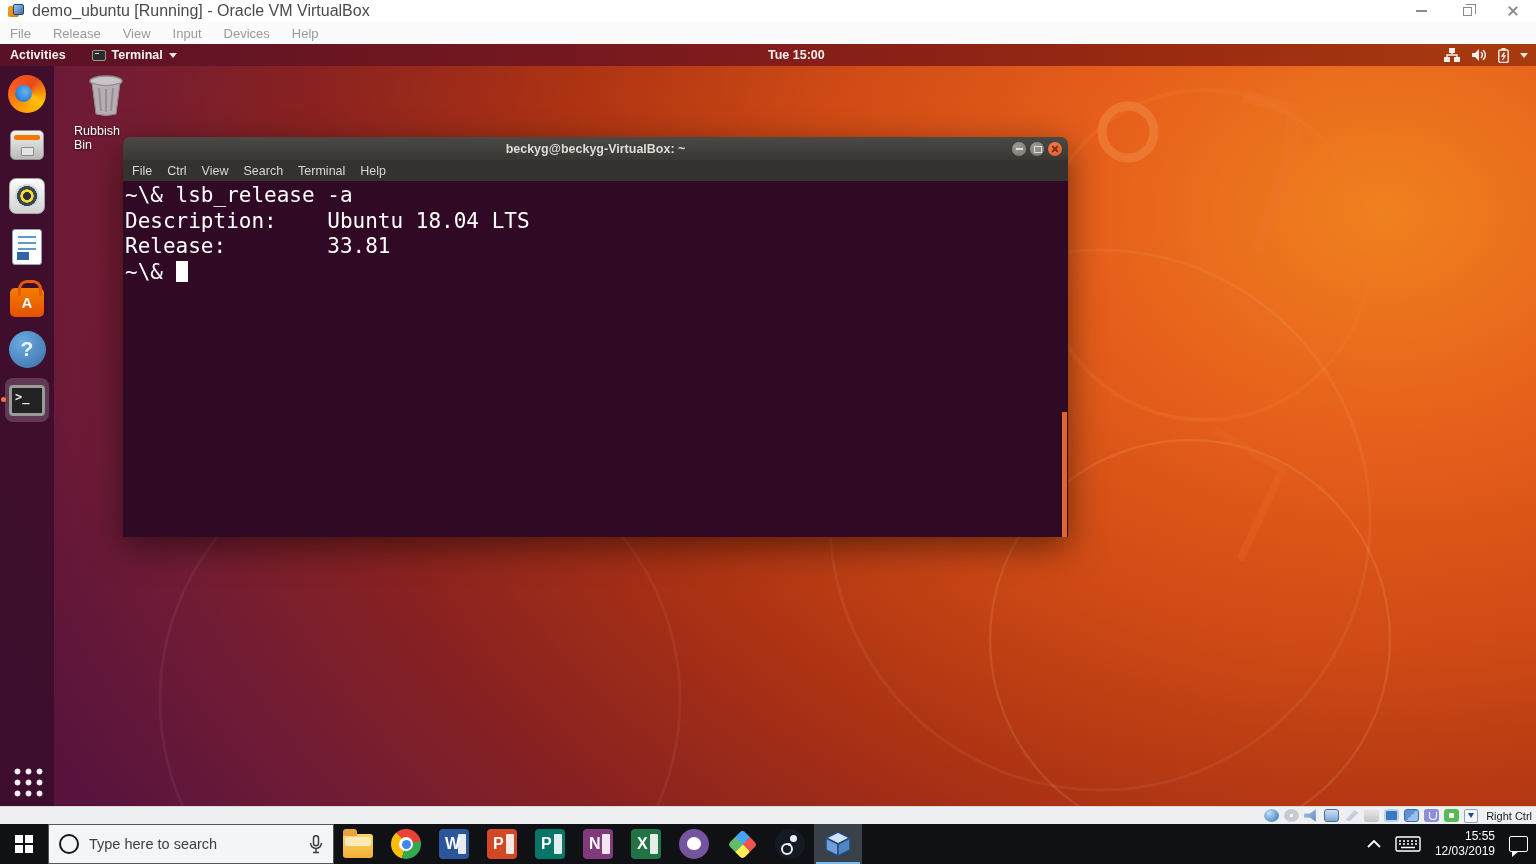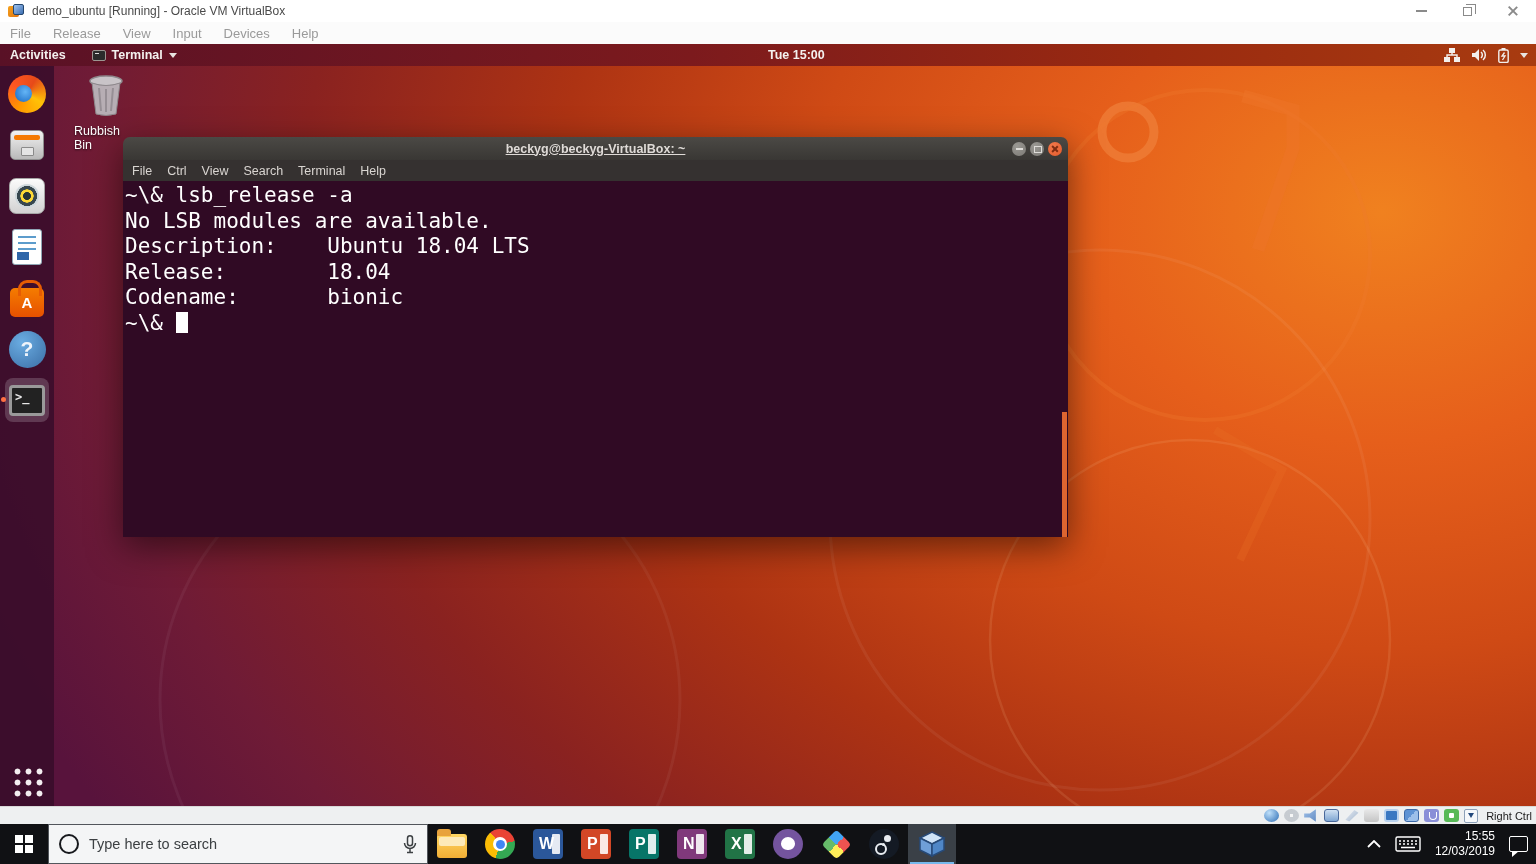--- a/index.html
+++ b/index.html
@@ -3,21 +3,21 @@
 <meta charset="utf-8">
 <style>
   * { margin:0; padding:0; box-sizing:border-box; }
   html,body { width:1536px; height:864px; overflow:hidden; font-family:"Liberation Sans",sans-serif; background:#000; }
 
   
   #host-titlebar { position:absolute; left:0; top:0; width:1536px; height:22px; background:#ffffff; display:flex; align-items:center; }
   .host-ico { width:16px; height:14px; margin:0 8px 0 8px; position:relative; }
   .host-ico .c1 { position:absolute; left:0; top:2px; width:11px; height:11px; background:linear-gradient(135deg,#f6a21d,#e07412); border-radius:2px; }
   .host-ico .c2 { position:absolute; left:5px; top:0; width:11px; height:11px; background:linear-gradient(135deg,#9fc3ef,#3e6fb2); border-radius:2px; border:1px solid #24466e; }
-  #host-title { font-size:12px; color:#4a4a4a; }
+  #host-title { font-size:16px; color:#4a4a4a; }
   #host-controls { margin-left:auto; display:flex; height:22px; }
   .hbtn { width:46px; height:22px; display:flex; align-items:center; justify-content:center; }
   .glyph-min { width:11px; height:2px; background:#8a8a8a; }
   .glyph-restore { width:9px; height:9px; border:1.4px solid #8a8a8a; position:relative; background:#fff; }
   .glyph-restore::before { content:""; position:absolute; left:2px; top:-4px; width:9px; height:9px; border:1.4px solid #8a8a8a; border-bottom:none; border-left:none; }
   .glyph-close { position:relative; width:12px; height:12px; }
   .glyph-close::before,.glyph-close::after { content:""; position:absolute; left:5px; top:0; width:1.6px; height:12px; background:#8a8a8a; }
   .glyph-close::before { transform:rotate(45deg); } .glyph-close::after { transform:rotate(-45deg); }
 
   #host-menubar { position:absolute; left:0; top:22px; width:1536px; height:22px; background:#fbfbfb; display:flex; align-items:center; gap:22px; padding-left:10px; }
@@ -63,21 +63,21 @@
   .ic-help { width:37px; height:37px; border-radius:50%; background:radial-gradient(circle at 35% 30%,#6aace2,#3b6ea5); color:#eef4fb; font-size:21px; font-weight:bold; display:flex; align-items:center; justify-content:center; }
   .ic-term { width:36px; height:31px; background:#222; border:3px solid #9a9a9a; border-radius:4px; color:#e8e8e8; font:bold 12px "DejaVu Sans Mono",monospace; padding:2px 0 0 3px; }
 
   
   #trash { position:absolute; left:74px; top:30px; width:64px; display:flex; flex-direction:column; align-items:center; gap:8px; }
   #trash-label { font-size:12.5px; color:#fff; text-shadow:0 1px 2px rgba(0,0,0,.65); }
 
   
   #terminal { position:absolute; left:123px; top:93px; width:945px; height:400px; border-radius:8px 8px 0 0; box-shadow:0 10px 34px rgba(0,0,0,.5); }
   #t-titlebar { height:23px; background:linear-gradient(#4b4945,#393734); border-radius:7px 7px 0 0; position:relative; display:flex; align-items:center; justify-content:center; }
-  #t-title { font-size:12.5px; font-weight:bold; color:#dfdbd7;text-decoration:underline; }
+  #t-title { font-size:12.5px; font-weight:bold; color:#dfdbd7; }
   #t-buttons { position:absolute; right:6px; top:4.5px; display:flex; gap:4px; }
   .tbtn { width:14px; height:14px; border-radius:50%; position:relative; }
   .tbtn.mn,.tbtn.mx { background:radial-gradient(circle at 35% 30%,#9b9994,#7b7974); }
   .tbtn.mn::before { content:""; position:absolute; left:3.5px; top:6.5px; width:7px; height:1.6px; background:#dedcd8; }
   .tbtn.mx::before { content:""; position:absolute; left:4px; top:4px; width:5.5px; height:5.5px; border:1.4px solid #dedcd8; }
   .tbtn.cl { background:radial-gradient(circle at 35% 30%,#f4794b,#e25a2b); }
   .tbtn.cl::before,.tbtn.cl::after { content:""; position:absolute; left:6.3px; top:3.2px; width:1.7px; height:8px; background:#7e2d12; }
   .tbtn.cl::before { transform:rotate(45deg); } .tbtn.cl::after { transform:rotate(-45deg); }
   #t-menubar { height:21px; background:#353130; display:flex; align-items:center; gap:15px; padding-left:9px; }
   #t-menubar span { font-size:12.5px; color:#d9d5d1; }
@@ -105,21 +105,21 @@
   .st-menu i { width:0; height:0; border-left:3.5px solid transparent; border-right:3.5px solid transparent; border-top:5px solid #23497c; }
   #host-hint { font-size:11px; color:#1c1c1c; margin-left:3px; }
 
   
   #taskbar { position:absolute; left:0; top:824px; width:1536px; height:40px; background:#101114; display:flex; align-items:stretch; }
   .tb-item { width:48px; display:flex; align-items:center; justify-content:center; position:relative; }
   .tb-item.active { background:#3a4047; }
   .tb-item.active::after { content:""; position:absolute; left:2px; right:2px; bottom:0; height:2.5px; background:#76b9ed; }
   .win-logo { display:grid; grid-template-columns:8px 8px; grid-template-rows:8px 8px; gap:1.5px; }
   .win-logo i { background:#fefefe; }
-  #search-box { width:380px; background:#f4f5f6; border:1px solid #52565c; display:flex; align-items:center; gap:10px; padding:0 10px; }
+  #search-box { width:286px; background:#f4f5f6; border:1px solid #52565c; display:flex; align-items:center; gap:10px; padding:0 10px; }
   #cortana-ring { width:20px; height:20px; border:2.6px solid #16181c; border-radius:50%; flex:none; }
   #search-input { flex:1; border:none; outline:none; background:transparent; font-size:14.5px; color:#202124; font-family:"Liberation Sans",sans-serif; }
   #search-input::placeholder { color:#3c4043; }
 
   .ic-folder { width:30px; height:24px; background:linear-gradient(#ffd763,#f2ae35); border-radius:3px; position:relative; margin-top:3px; }
   .ic-folder::before { content:""; position:absolute; top:-5px; left:0; width:14px; height:7px; background:#e8a33d; border-radius:3px 3px 0 0; }
   .ic-folder::after { content:""; position:absolute; left:2px; top:3px; right:2px; height:9px; background:#fdeab9; border-radius:2px; }
   .ic-chrome { width:30px; height:30px; border-radius:50%; background:conic-gradient(from -40deg,#ea4335 0 33%,#34a853 0 66%,#fbbc05 0); position:relative; }
   .ic-chrome::before { content:""; position:absolute; left:8px; top:8px; width:14px; height:14px; border-radius:50%; background:#fff; }
   .ic-chrome::after { content:""; position:absolute; left:10.5px; top:10.5px; width:9px; height:9px; border-radius:50%; background:#4285f4; }
@@ -263,24 +263,22 @@
     <div id="t-menubar">
       <span>File</span>
       <span>Ctrl</span>
       <span>View</span>
       <span>Search</span>
       <span>Terminal</span>
       <span>Help</span>
     </div>
     <div id="t-body">
       <div class="tline">~\&amp; lsb_release -a</div>
-      <div class="tline">No LSB modules are available.</div>
       <div class="tline">Description:    Ubuntu 18.04 LTS</div>
-      <div class="tline">Release:        18.04</div>
-      <div class="tline">Codename:       bionic</div>
+      <div class="tline">Release:        33.81</div>
       <div class="tline"><span>~\&amp; </span><span id="cursor"></span></div>
       <div id="t-scroll"></div>
     </div>
   </div>
 </div>
 
 <div id="vbox-status">
   <div class="st st-hdd"></div>
   <div class="st st-disc"></div>
   <div class="st st-audio"></div>

